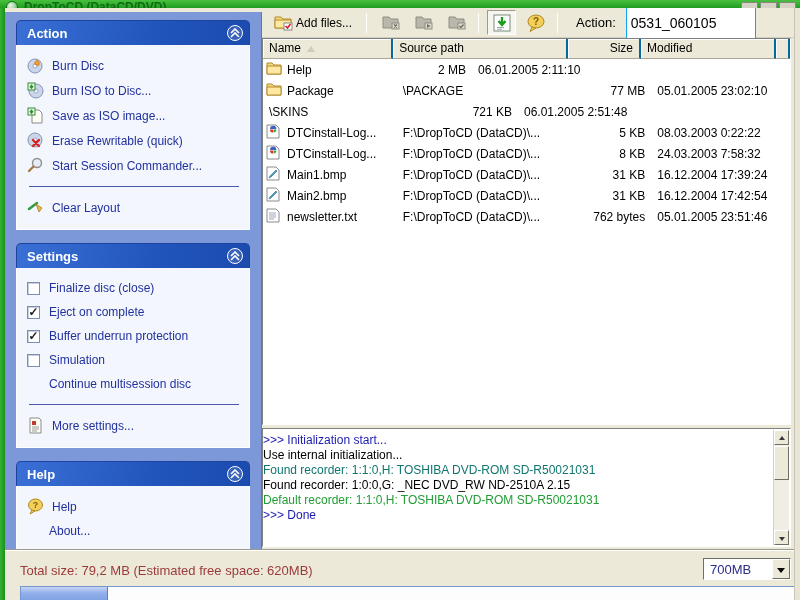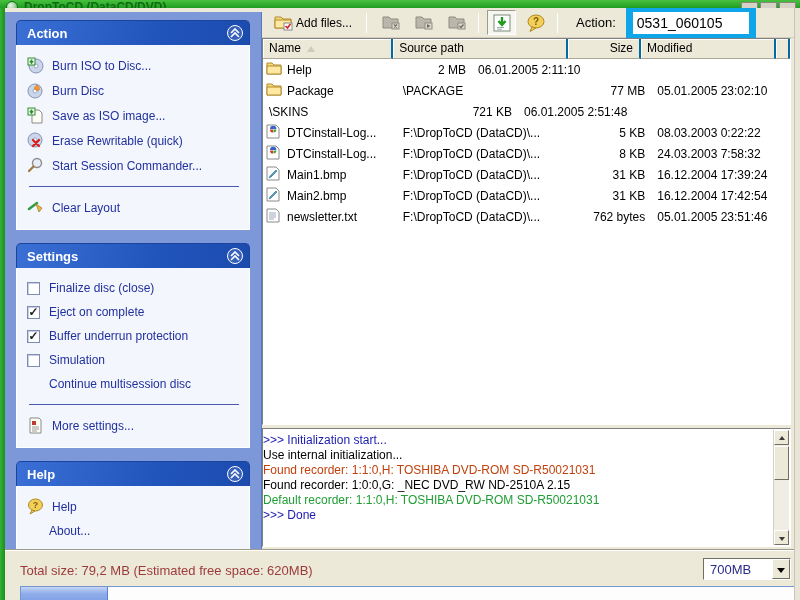--- a/index.html
+++ b/index.html
@@ -77,21 +77,21 @@
   .tb-btn {
     display:flex; align-items:center; gap:5px; padding:3px 5px; border:1px solid transparent; cursor:pointer;
   }
   .tb-btn.pressed {
     background:#f6f5ef;
     border-color:#9d9a8e #ffffff #ffffff #9d9a8e;
   }
   .tb-sep { width:1px; height:20px; background:#aca89a; border-right:1px solid #fff; margin:0 4px; }
   .vol-label { margin:0 6px 0 10px; font-size:13px; color:#000; }
   .vol-input {
-    width:130px; height:36px; border:7px solid #0ea5e9; background:#fff;
+    width:130px; height:36px; border:1px solid #0ea5e9; background:#fff;
     font-family:"Liberation Sans",sans-serif; font-size:14px; padding:0 4px; color:#000;
   }
   
   .filelist {
     position:absolute; top:30px; left:0; right:3px; height:387px;
     background:#ffffff; border:1px solid; border-color:#808080 #fff #fff #808080;
   }
   .fl-header { display:flex; height:20px; background:#ece9d8; cursor:pointer; }
   .fl-h-cell {
     border-right:2px solid #0369a1; border-bottom:1px solid #aca899;
@@ -174,37 +174,37 @@
           <svg width="10" height="10" viewBox="0 0 10 10">
               <polyline points="1,5 5,1 9,5" fill="none" stroke="#fff" stroke-width="1.6"></polyline>
               <polyline points="1,9 5,5 9,9" fill="none" stroke="#fff" stroke-width="1.6"></polyline>
             </svg>
         </span>
       </div>
       <div class="panel-body">
         <div class="task-item">
           <span class="ico">
             <svg width="17" height="17" viewBox="0 0 17 17">
+                <circle cx="8" cy="9" r="7" fill="#ccd6ea" stroke="#8593b5"></circle>
+                <circle cx="8" cy="9" r="2" fill="#fff" stroke="#9aa7c4"></circle>
+                <path d="M10 3 C12 5 13 6 12 8 C11 9 9 9 9 7 C8 8 7 7 8 5 Z" fill="#f79b2a" stroke="#c96a10" stroke-width="0.6"></path>
+              </svg>
+          </span>
+          <span class="lbl">Burn Disc</span>
+        </div>
+        <div class="task-item">
+          <span class="ico">
+            <svg width="17" height="17" viewBox="0 0 17 17">
                 <circle cx="9" cy="9" r="7" fill="#ccd6ea" stroke="#8593b5"></circle>
                 <circle cx="9" cy="9" r="2" fill="#fff" stroke="#9aa7c4"></circle>
                 <rect x="1" y="1" width="7" height="7" fill="#e9f6e9" stroke="#2f8f2f"></rect>
                 <path d="M4.5 2.5 v3 M3 4 l1.5 2 1.5 -2" stroke="#2f8f2f" stroke-width="1.4" fill="none"></path>
               </svg>
           </span>
           <span class="lbl">Burn ISO to Disc...</span>
-        </div>
-        <div class="task-item">
-          <span class="ico">
-            <svg width="17" height="17" viewBox="0 0 17 17">
-                <circle cx="8" cy="9" r="7" fill="#ccd6ea" stroke="#8593b5"></circle>
-                <circle cx="8" cy="9" r="2" fill="#fff" stroke="#9aa7c4"></circle>
-                <path d="M10 3 C12 5 13 6 12 8 C11 9 9 9 9 7 C8 8 7 7 8 5 Z" fill="#f79b2a" stroke="#c96a10" stroke-width="0.6"></path>
-              </svg>
-          </span>
-          <span class="lbl">Burn Disc</span>
         </div>
         <div class="task-item">
           <span class="ico">
             <svg width="17" height="17" viewBox="0 0 17 17">
                 <path d="M5 3 h7 l3 3 v10 h-10 z" fill="#fffef4" stroke="#8a8a8a"></path>
                 <rect x="1" y="1" width="7" height="7" fill="#e9f6e9" stroke="#2f8f2f"></rect>
                 <path d="M4.5 2.5 v3 M3 4 l1.5 2 1.5 -2" stroke="#2f8f2f" stroke-width="1.4" fill="none"></path>
               </svg>
           </span>
           <span class="lbl">Save as ISO image...</span>
@@ -501,21 +501,21 @@
         <div class="fl-cell c-src">F:\DropToCD (DataCD)\...</div>
         <div class="fl-cell c-size">762 bytes</div>
         <div class="fl-cell c-mod">05.01.2005 23:51:46</div>
       </div>
     </div>
 
     <div class="logbox">
       <div class="log-lines">
         <div style="color: rgb(27, 27, 176);">&gt;&gt;&gt; Initialization start...</div>
         <div style="color: #000000;">Use internal initialization...</div>
-        <div style="color: #c2410c;">Found recorder: 1:1:0,H: TOSHIBA DVD-ROM SD-R50021031</div>
+        <div style="color: #0f766e;">Found recorder: 1:1:0,H: TOSHIBA DVD-ROM SD-R50021031</div>
         <div style="color: rgb(0, 0, 0);">Found recorder: 1:0:0,G: _NEC   DVD_RW ND-2510A 2.15</div>
         <div style="color: rgb(31, 158, 51);">Default recorder: 1:1:0,H: TOSHIBA DVD-ROM SD-R50021031</div>
         <div style="color: rgb(27, 27, 176);">&gt;&gt;&gt; Done</div>
       </div>
       <div class="scrollbar">
         <div class="sb-btn sb-up">
             <div class="sb-tri-up"></div>
           </div>
         <div class="sb-thumb"></div>
         <div class="sb-btn sb-dn">

